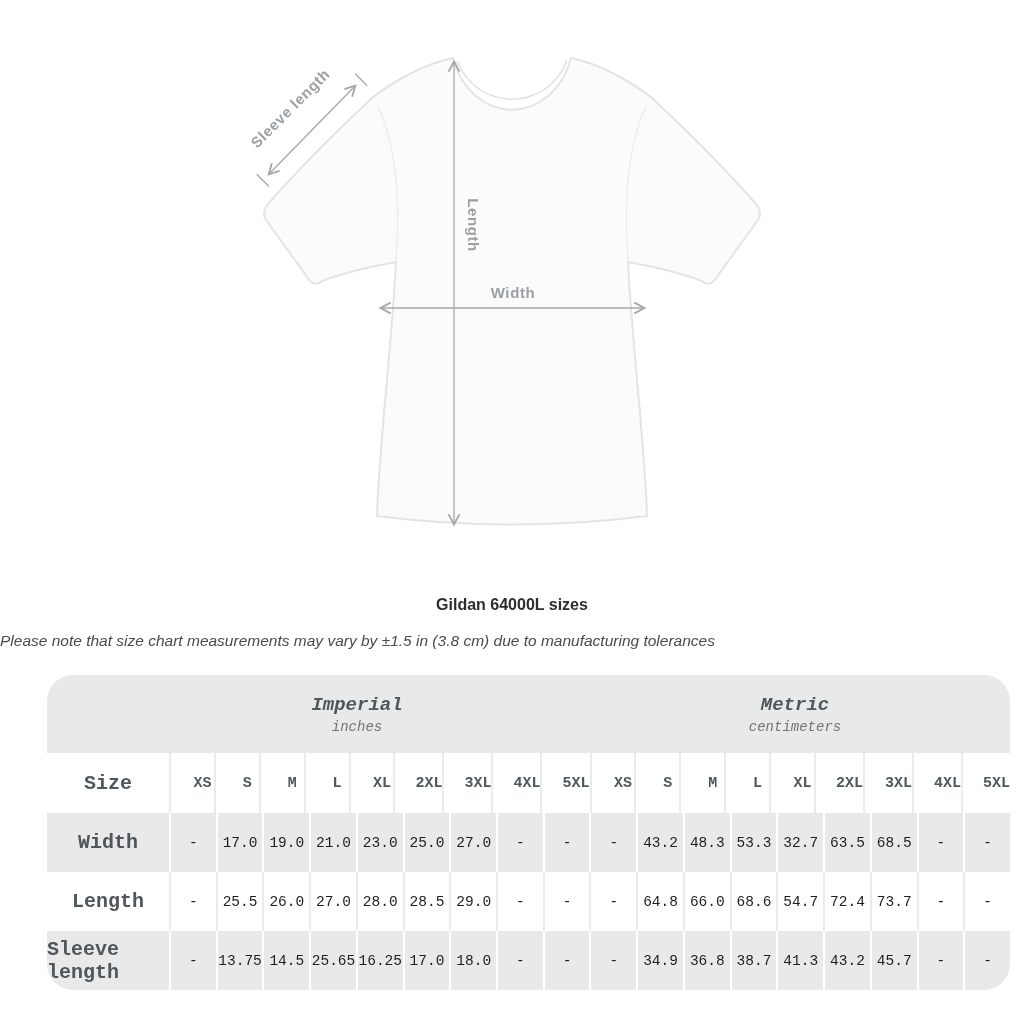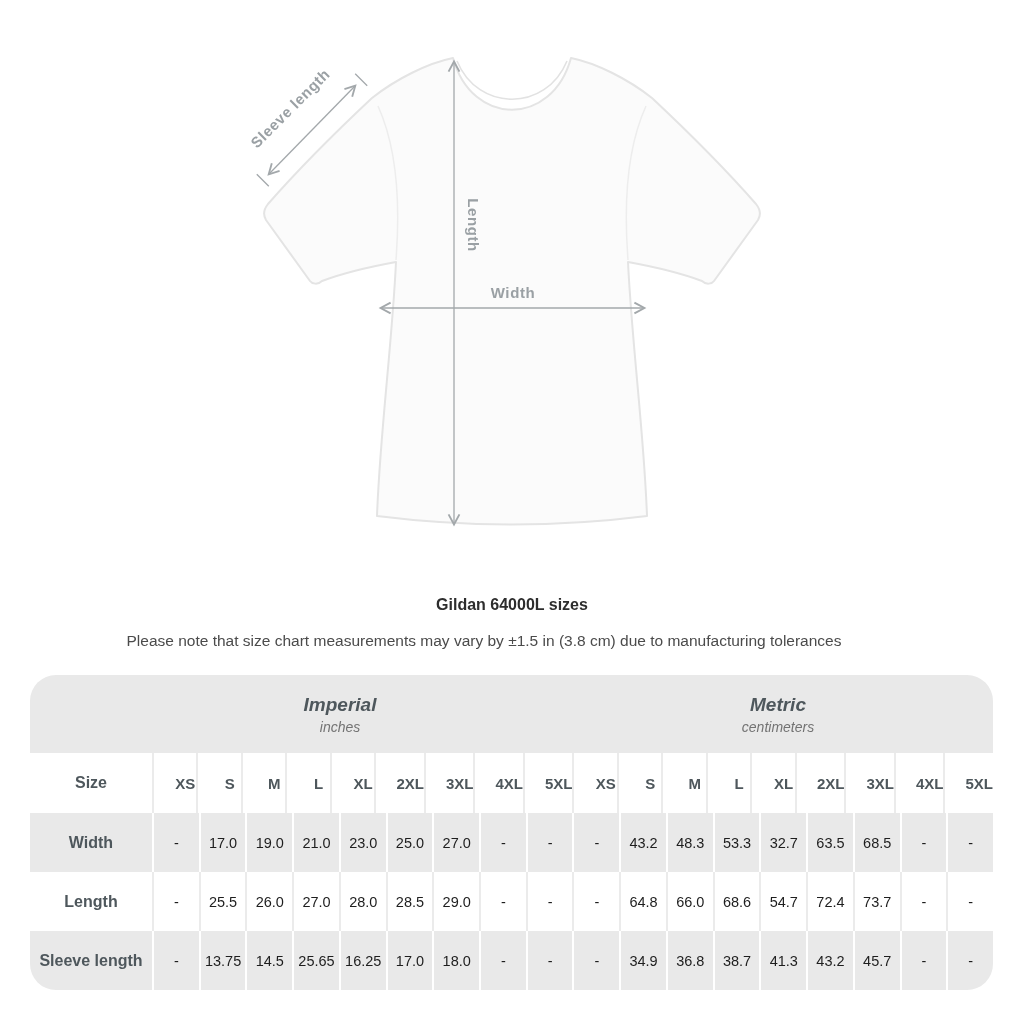--- a/index.html
+++ b/index.html
@@ -27,27 +27,27 @@
     font-family:"Liberation Sans","DejaVu Sans",sans-serif;
     font-size:15px;font-weight:700;letter-spacing:.6px;
   }
 
   
   .chart-title{
     position:absolute;left:0;top:596px;width:1024px;text-align:center;
     font-size:16px;font-weight:700;color:var(--title-text);
   }
   .chart-subtitle{
-    position:absolute;left:0;top:632px;width:968px;text-align:center;
-    font-size:15.5px;color:var(--subtitle-text);
+    position:absolute;left:0;top:632px;width:968px;
+    font-size:15.5px;font-style:italic;color:var(--subtitle-text);
   }
 
   
   .size-table{
-    position:absolute;left:30px;top:675px;width:963px;
+    position:absolute;left:47px;top:675px;width:963px;font-family:Liberation Mono, monospace;
   }
   .band{
     position:relative;height:78px;background:var(--accent-gray);
     border-radius:26px 26px 0 0;
   }
   .band-group{
     position:absolute;top:50%;transform:translate(-50%,-50%);
     text-align:center;white-space:nowrap;
   }
   .band-group.imperial{left:310px;}
@@ -66,21 +66,21 @@
   .row-white{background:#ffffff;--sep:var(--sep-on-white);}
   .row-gray{background:var(--accent-gray);--sep:var(--sep-on-gray);}
   .row:last-child{border-radius:0 0 26px 26px;overflow:hidden;}
   .cell{
     height:59px;display:flex;align-items:center;justify-content:center;
     font-size:15px;color:var(--value-text);
   }
   .cell:not(:first-child){border-left:2px solid var(--sep);}
   .header-row .cell{height:60px;}
   .corner-cell,.row-label{
-    font-weight:700;font-size:16px;color:var(--header-text);
+    font-weight:700;font-size:20px;color:var(--header-text);
   }
   .size-head{font-weight:700;color:var(--header-text);padding-left:20px;}
   .value-cell{font-size:14.5px;}
 </style>
 </head>
 <body>
 
 <div class="page">
 
   <svg class="diagram" viewBox="0 0 1024 575" width="1024" height="575">

